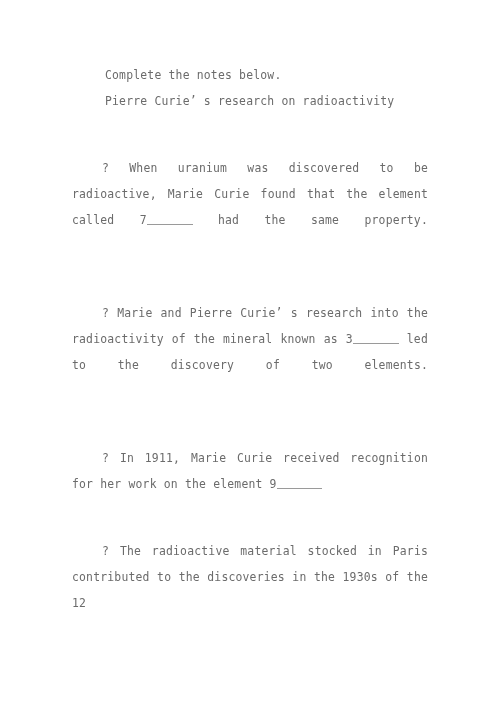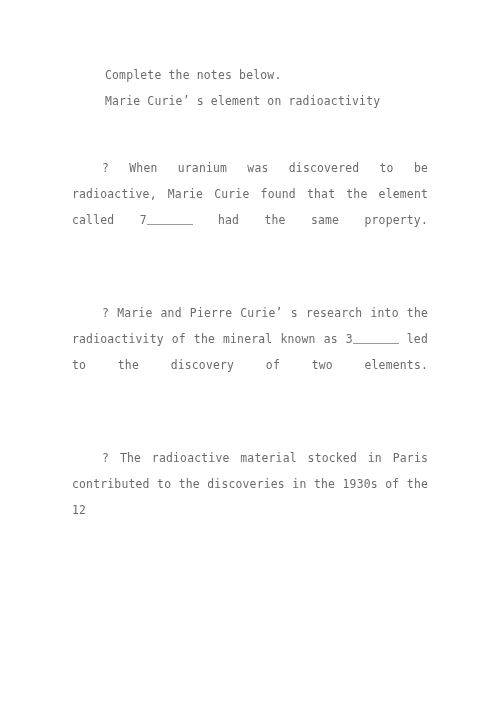--- a/index.html
+++ b/index.html
@@ -72,35 +72,40 @@
 <div id="page">
   <div id="doc-body">
 
     <p class="para nostretch">
       <span>Complete the notes below.</span>
     </p>
 
 
 
     <p class="para nostretch">
-      <span>Marie Curie’ s element on radioactivity</span>
+      <span>Pierre Curie’ s research on radioactivity</span>
     </p>
 
     <p class="para bullet">
       <span class="qmark">?</span>
       <span>When uranium was discovered to be radioactive, Marie Curie found that the element called 7</span><span class="blank w7"></span>
       <span>had the same property.</span>
     </p>
 
     <p class="para bullet">
       <span class="qmark">?</span>
       <span>Marie and Pierre Curie’ s research into the radioactivity of the mineral known as 3</span><span class="blank w8"></span>
       <span>led to the discovery of two elements.</span>
     </p>
 
+    <p class="para bullet nostretch">
+      <span class="qmark">?</span>
+      <span>In 1911, Marie Curie received recognition for her work on the element 9</span><span class="blank w9"></span>
+      <span></span>
+    </p>
 
 
 
     <p class="para bullet nostretch">
       <span class="qmark">?</span>
       <span>The radioactive material stocked in Paris contributed to the discoveries in the 1930s of the 12</span>
       
     </p>
 
   </div>

